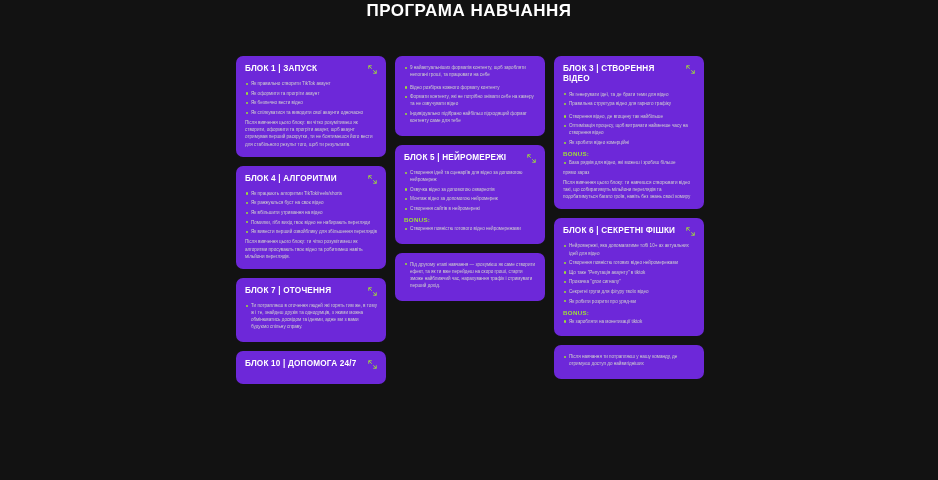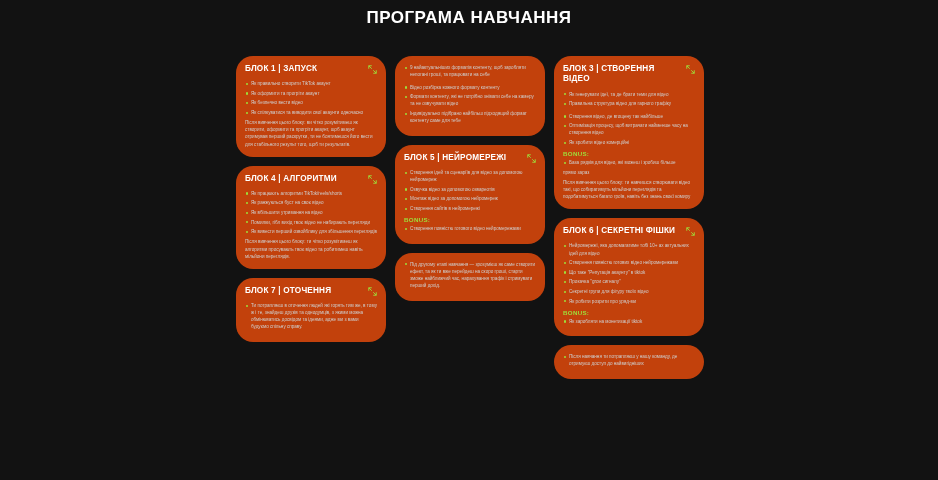--- a/index.html
+++ b/index.html
@@ -13,34 +13,34 @@
     position: relative;
     width: 938px; height: 480px;
     background: #121212;
   }
   .page-title {
     text-align: center;
     color: #ffffff;
     font-size: 17px;
     font-weight: 700;
     letter-spacing: 0.5px;
-    padding-top: 8px;
+    padding-top: 1px;
     text-transform: uppercase;
   }
   .columns {
     position: absolute;
     top: 56px; left: 236px;
     width: 468px;
     display: flex;
     gap: 9px;
   }
   .col { width: 150px; display: flex; flex-direction: column; gap: 9px; }
   .card {
-    background: #c2410c;
-    border-radius: 17px;
+    background: #6d28d9;
+    border-radius: 7px;
     padding: 8px 9px 9px 9px;
     position: relative;
   }
   .card-head {
     display: flex;
     align-items: flex-start;
     justify-content: space-between;
     gap: 4px;
     margin-bottom: 6px;
   }
@@ -151,20 +151,31 @@
                 <path d="M1 5V1h4M11 7v4H7" stroke="#9ede3a" stroke-width="1.2" fill="none"></path>
                 <path d="M1 1l4 4M11 11L7 7" stroke="#9ede3a" stroke-width="1.2" fill="none"></path>
               </svg>
           </span>
         </div>
         <ul class="items">
           <li>Ти потрапляєш в оточення людей які горять тим же, в тому ж і те, знайдеш друзів та однодумців, з якими можна обмінюватись досвідом та ідеями, адже ми з вами будуємо спільну справу.</li>
         </ul>
       </div>
 
+      <div class="card">
+        <div class="card-head">
+          <div class="card-title">БЛОК 10 | ДОПОМОГА 24/7</div>
+          <span class="card-icon">
+            <svg width="9" height="9" viewBox="0 0 12 12">
+                <path d="M1 5V1h4M11 7v4H7" stroke="#9ede3a" stroke-width="1.2" fill="none"></path>
+                <path d="M1 1l4 4M11 11L7 7" stroke="#9ede3a" stroke-width="1.2" fill="none"></path>
+              </svg>
+          </span>
+        </div>
+      </div>
 
     </div>
 
     <div class="col">
 
       <div class="card">
         <ul class="items">
           <li>9 найактуальніших форматів контенту, щоб заробляти непогані гроші, та працювати на себе</li>
         </ul>
         <div class="spacer"></div>

